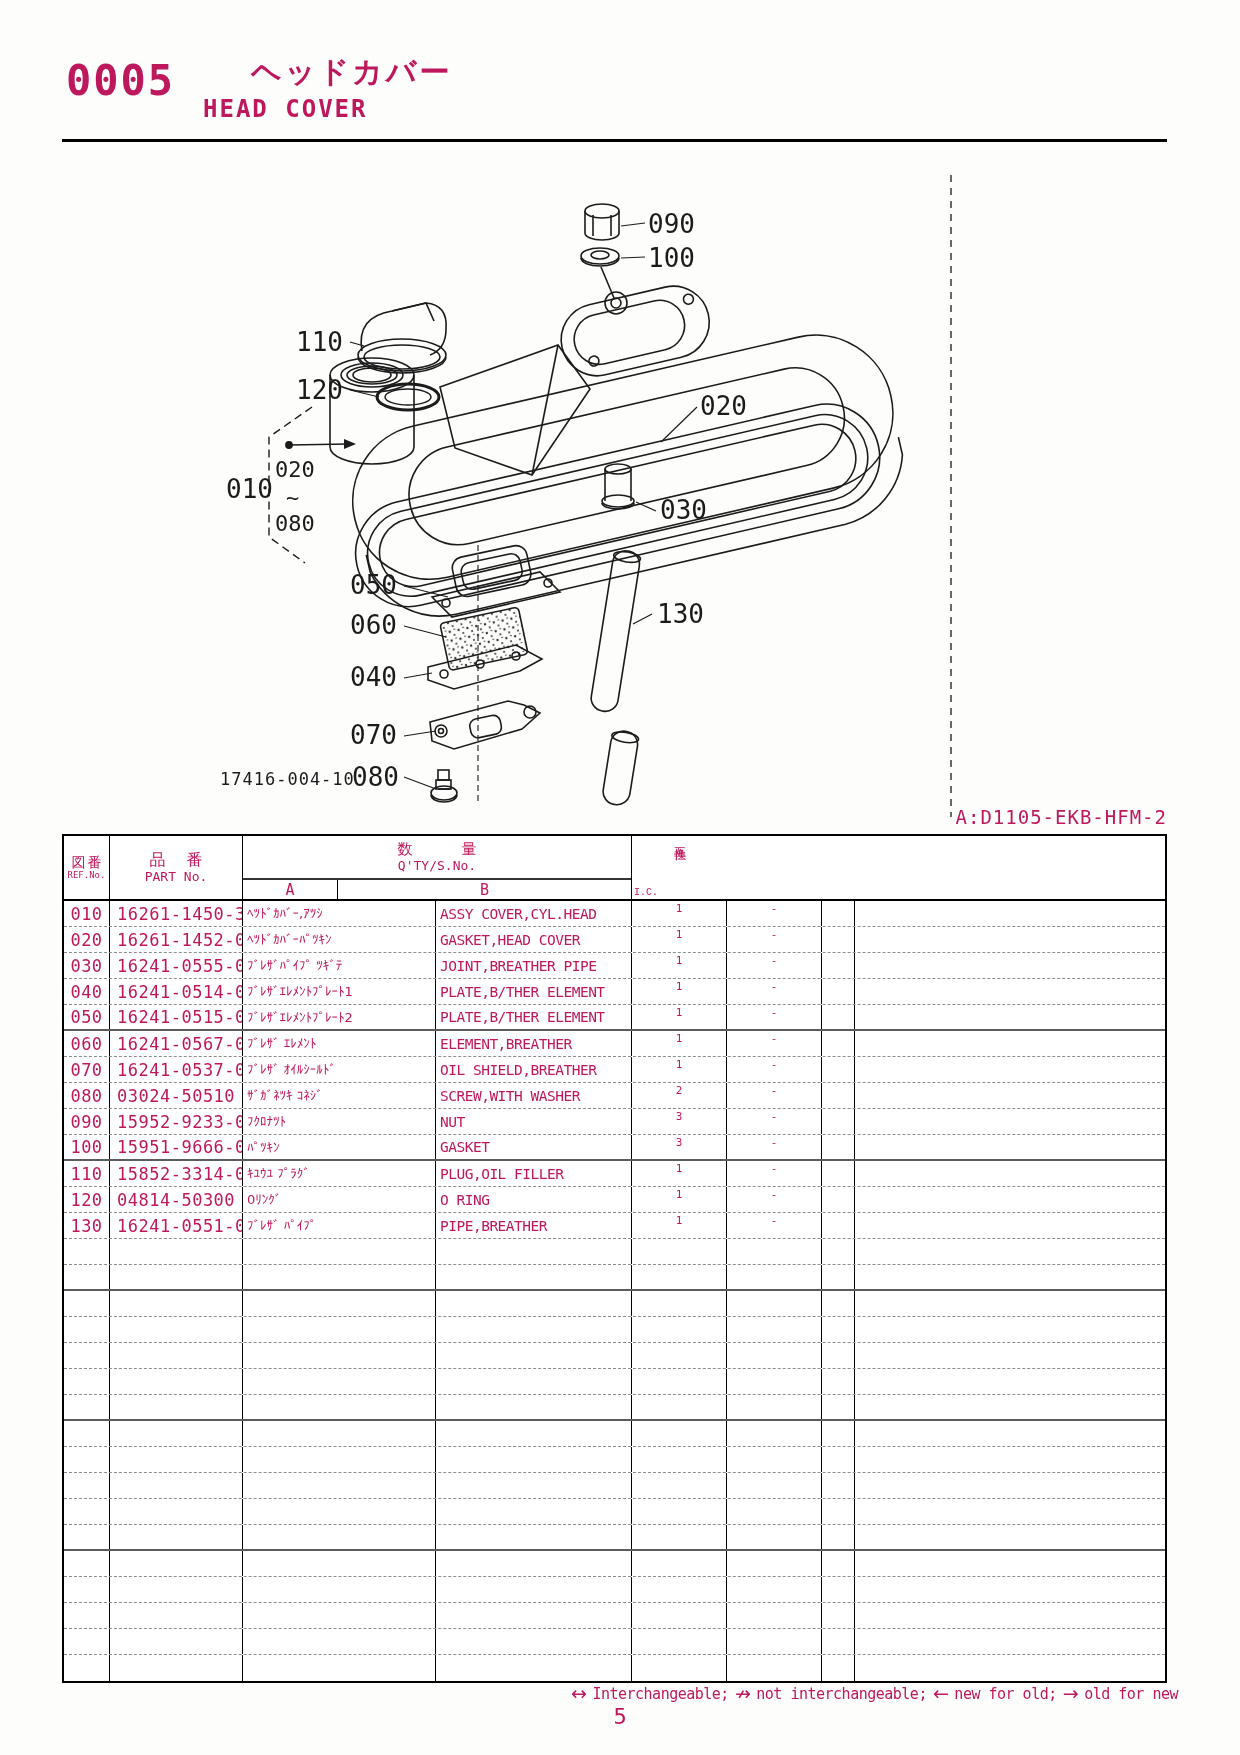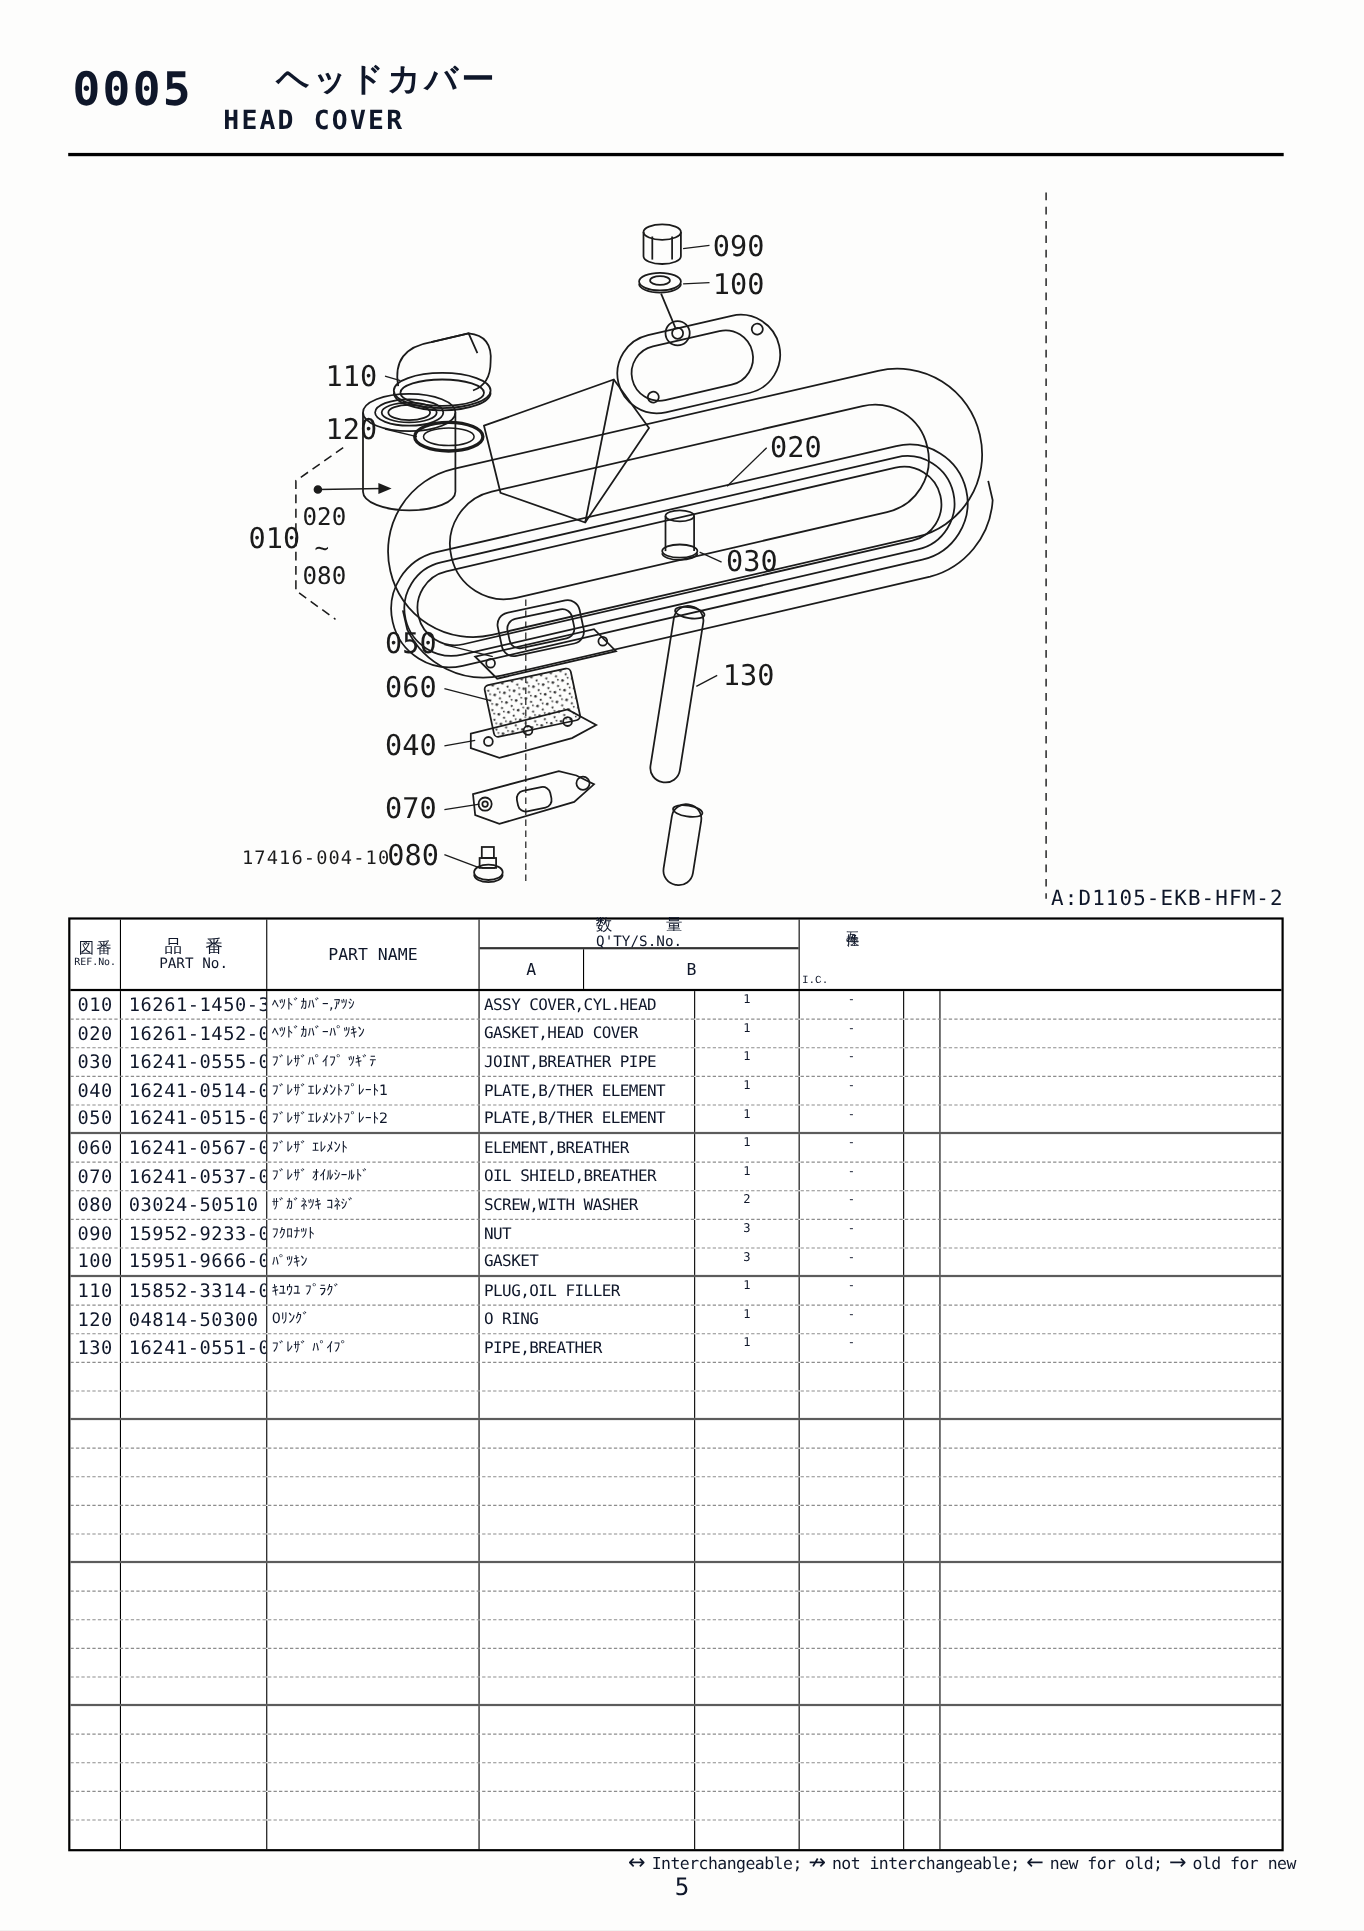--- a/index.html
+++ b/index.html
@@ -1,19 +1,19 @@
 <!DOCTYPE html>
 <html><head>
 <meta charset="utf-8">
 <style>
   * { margin:0; padding:0; box-sizing:border-box; }
   html,body { background:#e8e8e8; }
   .page {
     position:relative; width:1240px; height:1755px; margin:0 auto;
-    background:#fdfdfc; color:#0f172a; overflow:hidden;
+    background:#fdfdfc; color:#be185d; overflow:hidden;
     font-family:"DejaVu Sans", sans-serif;
   }
   
   .sec-no {
     position:absolute; left:66px; top:56px;
     font-family:"DejaVu Sans Mono", monospace; font-size:42px; font-weight:bold; letter-spacing:2px;
   }
   .title-ja {
     position:absolute; left:203px; top:52px;
     font-size:30px; font-weight:bold; letter-spacing:3px;margin-left:48px;
@@ -41,21 +41,21 @@
     grid-template-columns:46px 133px 193px 196px 95px 95px 33px 1fr;
   }
   .hgrid { height:65px; border-bottom:2px solid #000; }
   .hcell { border-right:1px solid #000; display:flex; flex-direction:column; align-items:center; justify-content:center; text-align:center; }
   .hcell:last-child { border-right:none; }
   .h-ja { font-size:16px; letter-spacing:8px; text-indent:8px; line-height:1.15; }
   .h-ja.small { font-size:14px; letter-spacing:2px; text-indent:2px; }
   .h-en { font-family:"DejaVu Sans Mono", monospace; font-size:13px; letter-spacing:0; line-height:1.2; }
   .h-en.tiny { font-size:9px; }
   .qtyhead { padding:0; justify-content:flex-start; }
-  .qtyhead .qty-top { width:100%; height:27px; display:flex; flex-direction:column; align-items:center; justify-content:center; border-bottom:2px solid #333; }
+  .qtyhead .qty-top { width:100%; height:44px; display:flex; flex-direction:column; align-items:center; justify-content:center; border-bottom:2px solid #333; }
   .qtyhead .qty-top .h-ja { letter-spacing:22px; text-indent:22px; font-size:15px; }
   .qtyhead .qty-sub { width:100%; flex:1; display:grid; grid-template-columns:95px 1fr; }
   .qtyhead .qty-sub div { display:flex; align-items:center; justify-content:center; font-family:"DejaVu Sans Mono", monospace; font-size:15px; }
   .qtyhead .qty-sub div:first-child { border-right:1px solid #000; }
   .ichead { justify-content:space-between; padding:2px 0 1px 0; }
   .ic-ja { writing-mode:vertical-rl; text-orientation:upright; font-size:11.5px; letter-spacing:1px; line-height:1; }
   .ic-en { font-family:Liberation Mono, monospace; font-size:10px; align-self:flex-start; padding-left:2px; }
   .trow { height:26px; border-bottom:1px dashed #8d8d8d; }
   .trow.group-end { border-bottom:2px solid #5c5c5c; }
   .trow:last-child { border-bottom:none; }
@@ -274,23 +274,20 @@
   <div class="ptable">
     <div class="hgrid">
       <div class="hcell">
         <span class="h-ja small">図番</span>
         <span class="h-en tiny">REF.No.</span>
       </div>
       <div class="hcell">
         <span class="h-ja">品 番</span>
         <span class="h-en">PART No.</span>
       </div>
-      <div class="hcell">
-        <span class="h-en" style="font-size:15px">PART NAME</span>
-      </div>
       <div class="hcell qtyhead" style="grid-column:span 2">
         <div class="qty-top">
           <span class="h-ja">数 量</span>
           <span class="h-en">Q'TY/S.No.</span>
         </div>
         <div class="qty-sub">
           <div>A</div>
           <div>B</div>
         </div>
       </div>

